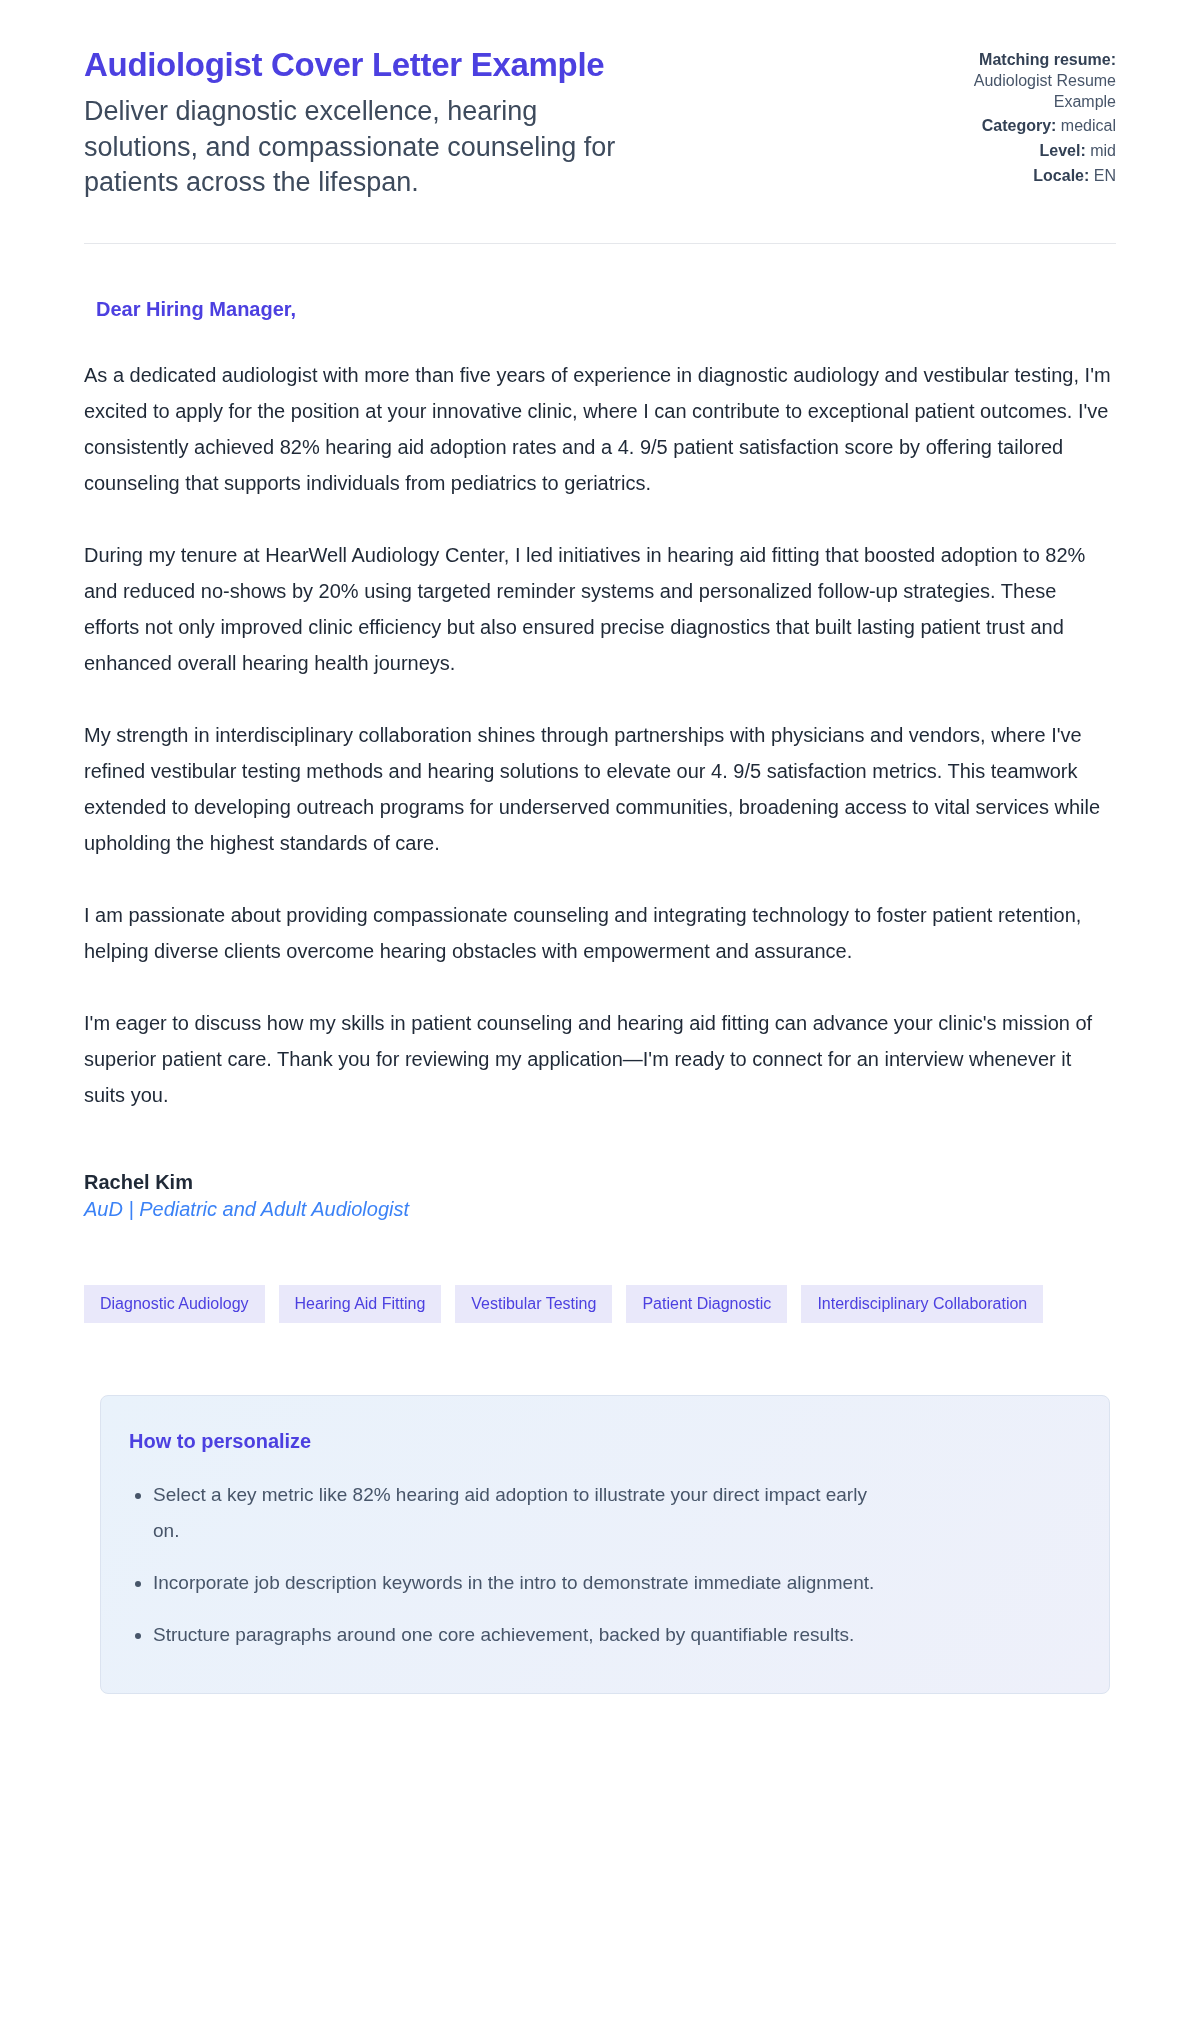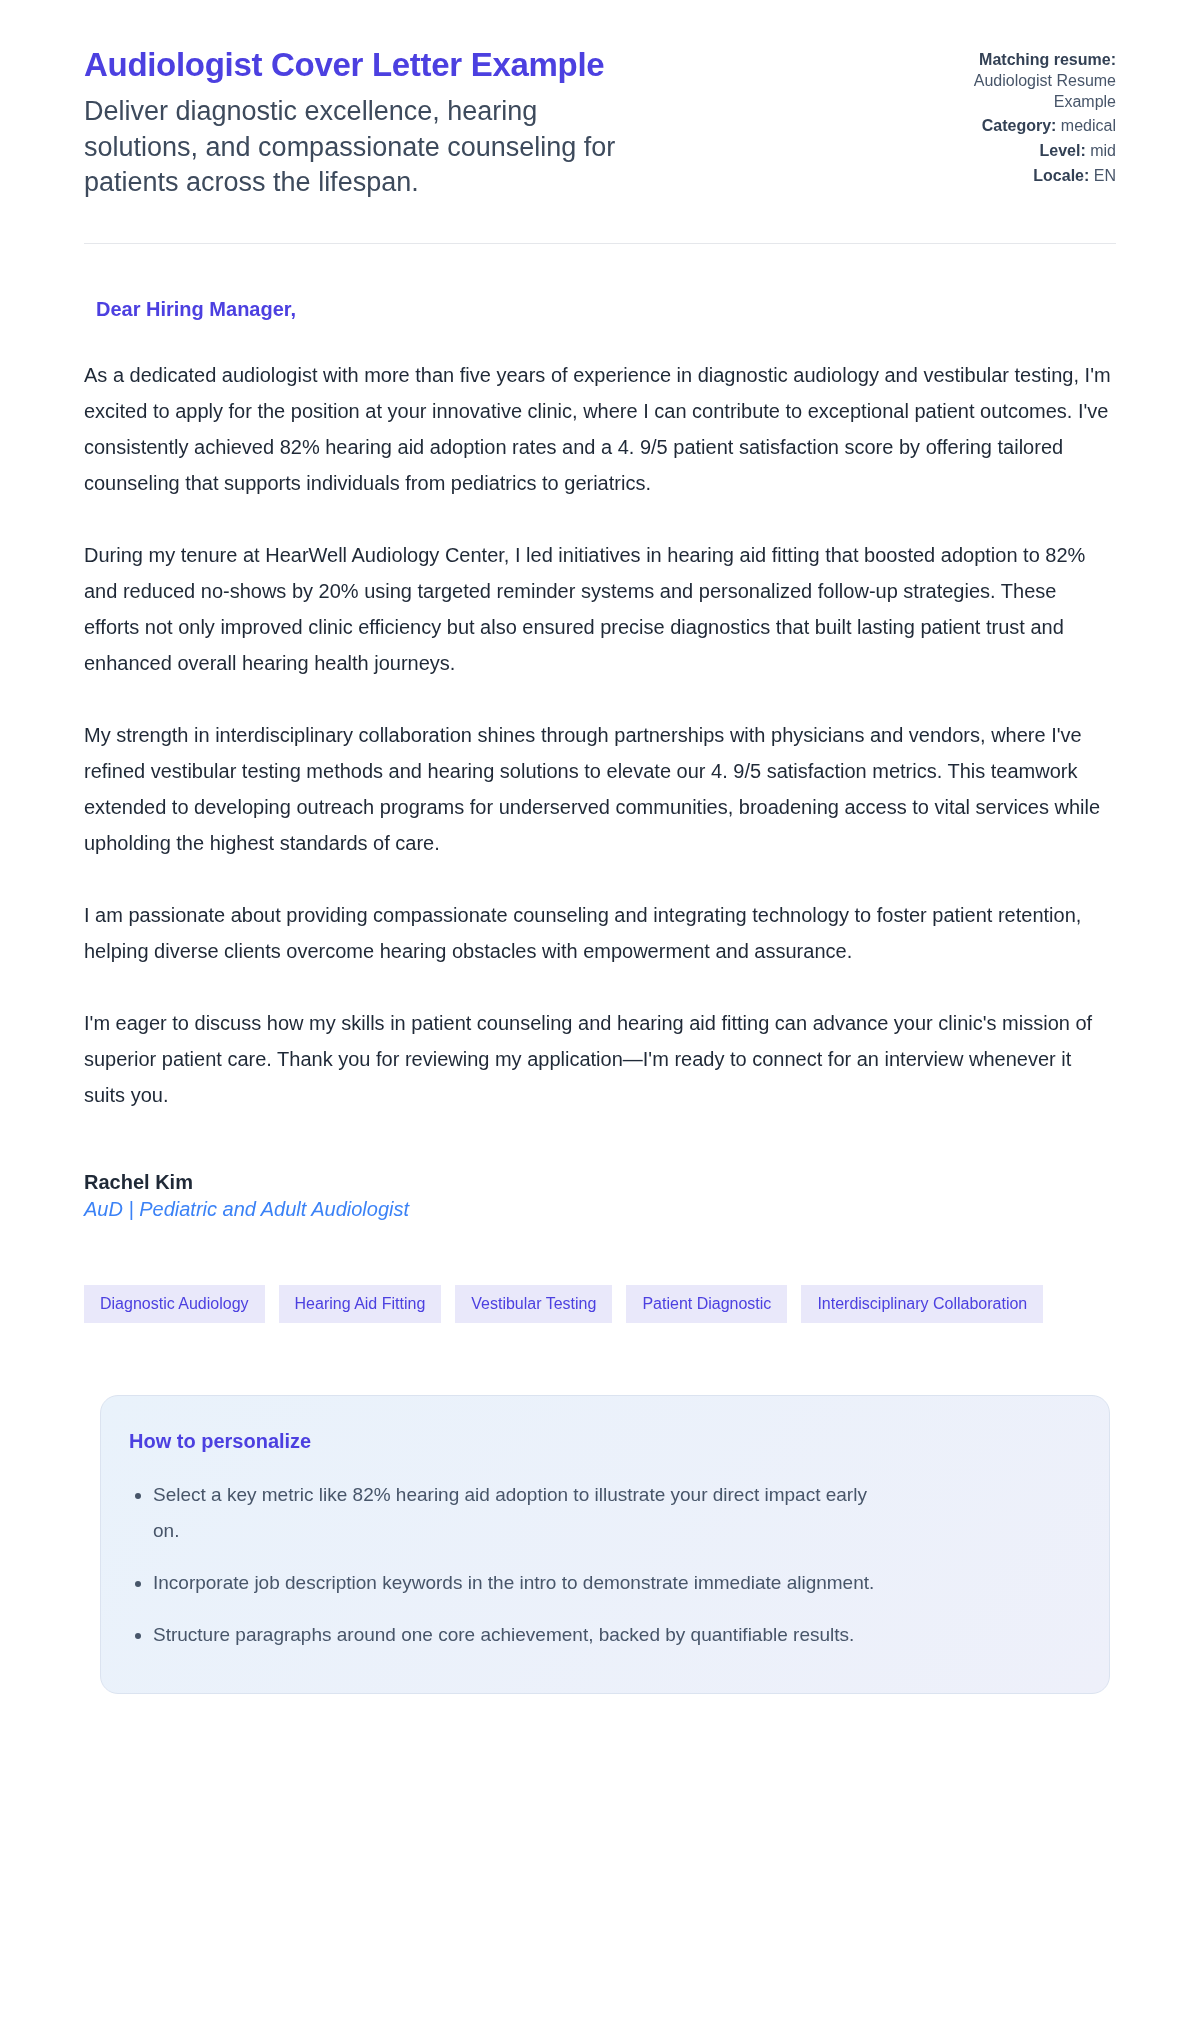--- a/index.html
+++ b/index.html
@@ -111,21 +111,21 @@
     padding: 11px 16px;
     border-radius: 0;
     white-space: nowrap;
   }
 
   
   .personalize {
     margin: 72px 6px 0 16px;
     background: linear-gradient(135deg, #e9f2fb 0%, #eef0fa 100%);
     border: 1px solid #dbe3f0;
-    border-radius: 18px;
+    border-radius: 8px;
     padding: 34px 34px 40px 28px;
   }
   .personalize-heading {
     margin: 0;
     font-size: 20px;
     font-weight: bold;
     color: #4c40e0;
   }
   .personalize-list {
     margin: 24px 0 0 0;

